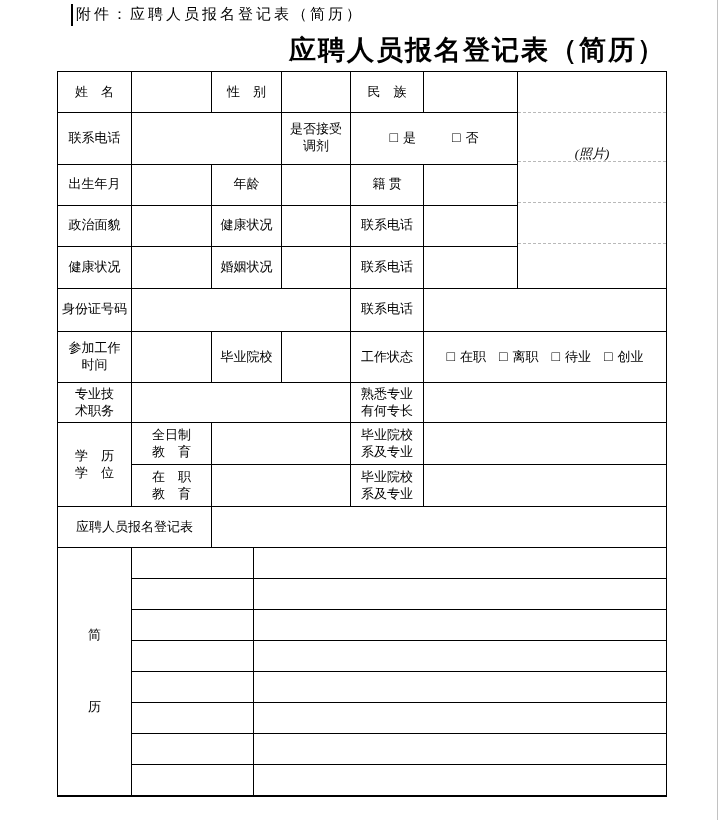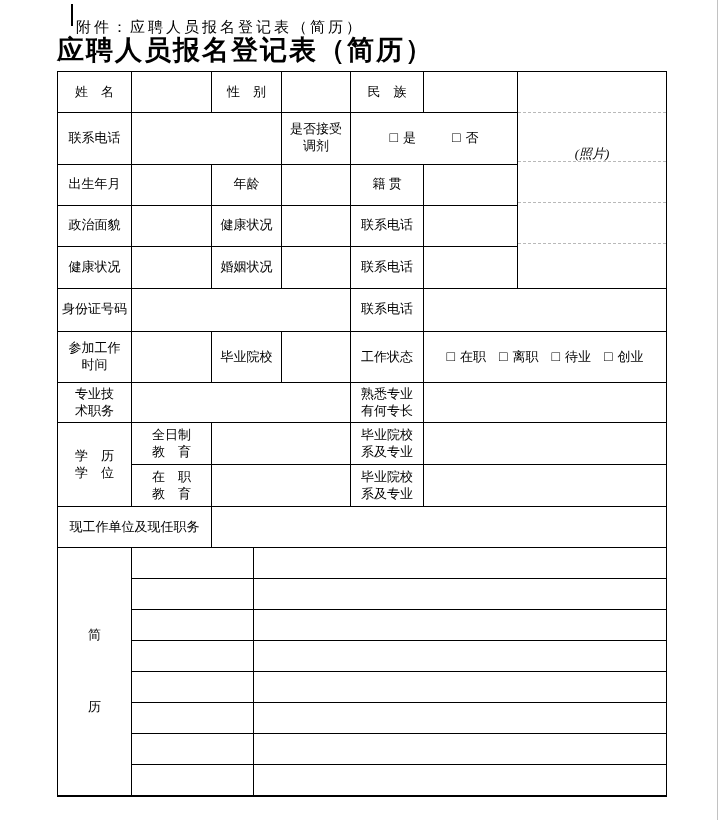--- a/index.html
+++ b/index.html
@@ -14,26 +14,26 @@
   }
   .page-edge {
     position: absolute; top: 0; left: 717px;
     width: 1px; height: 820px; background: #c2c2c2;
   }
   .text-cursor {
     position: absolute; left: 71px; top: 4px;
     width: 2px; height: 22px; background: #000;
   }
   .attachment-line {
-    position: absolute; left: 76px; top: 18px;
+    position: absolute; left: 76px; top: 5px;
     font-size: 15px; letter-spacing: 3px; white-space: nowrap;
   }
   .doc-title {
     position: absolute; left: 57px; top: 32px; width: 609px;
-    text-align: left; font-size: 27px; font-weight: bold;
+    text-align: right; font-size: 27px; font-weight: bold;
     letter-spacing: 2px; white-space: nowrap;
   }
   table.form {
     position: absolute; left: 57px; top: 71px;
     width: 609px; table-layout: fixed; border-collapse: collapse;
     border: 1px solid #000; border-bottom-width: 2px;
   }
   td {
     border: 1px solid #000;
     text-align: center; vertical-align: middle;
@@ -201,21 +201,21 @@
   <tr style="height:42px">
     <td>在　职
 教　育</td>
     <td colspan="3"></td>
     <td>毕业院校
 系及专业</td>
     <td colspan="2"></td>
   </tr>
 
   <tr style="height:41px">
-    <td colspan="2">现工作单位及现任职务</td>
+    <td colspan="2">应聘人员报名登记表</td>
     <td colspan="6"></td>
   </tr>
 
   <tr style="height:31px">
     <td rowspan="8" class="resume-label-cell">
       <div>
         <span>简</span>
         <span>历</span>
       </div>
     </td>

